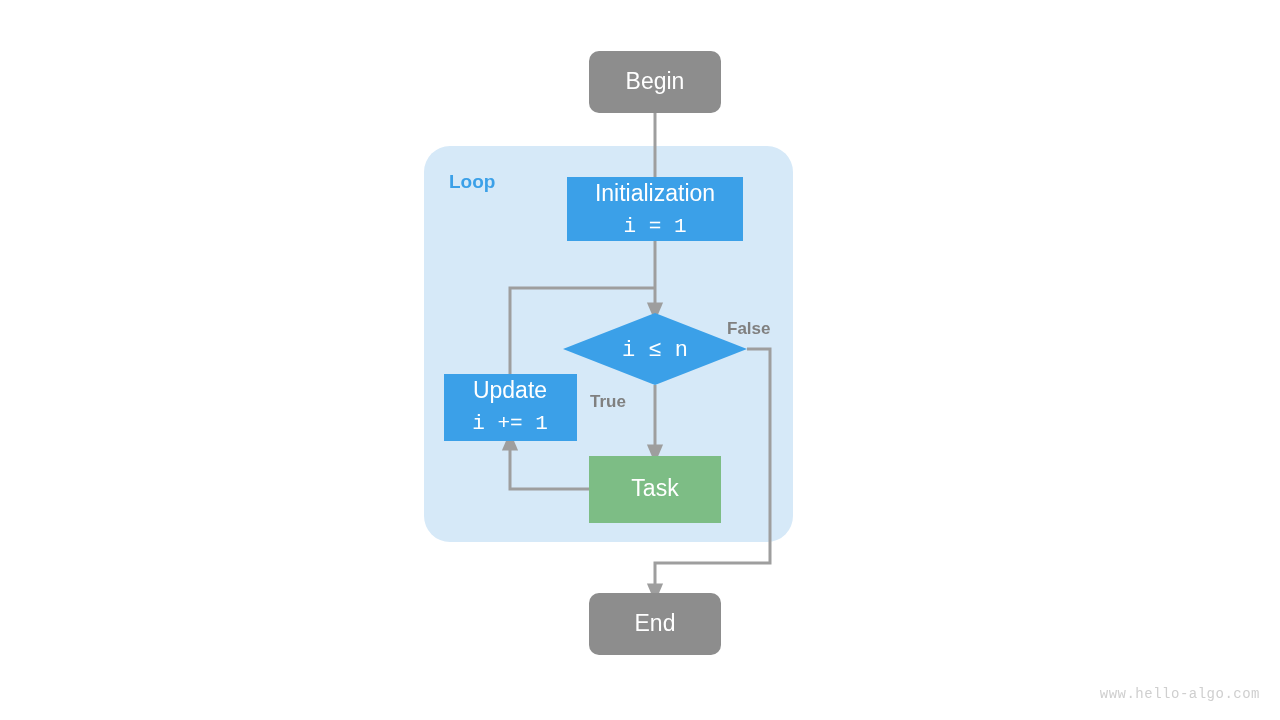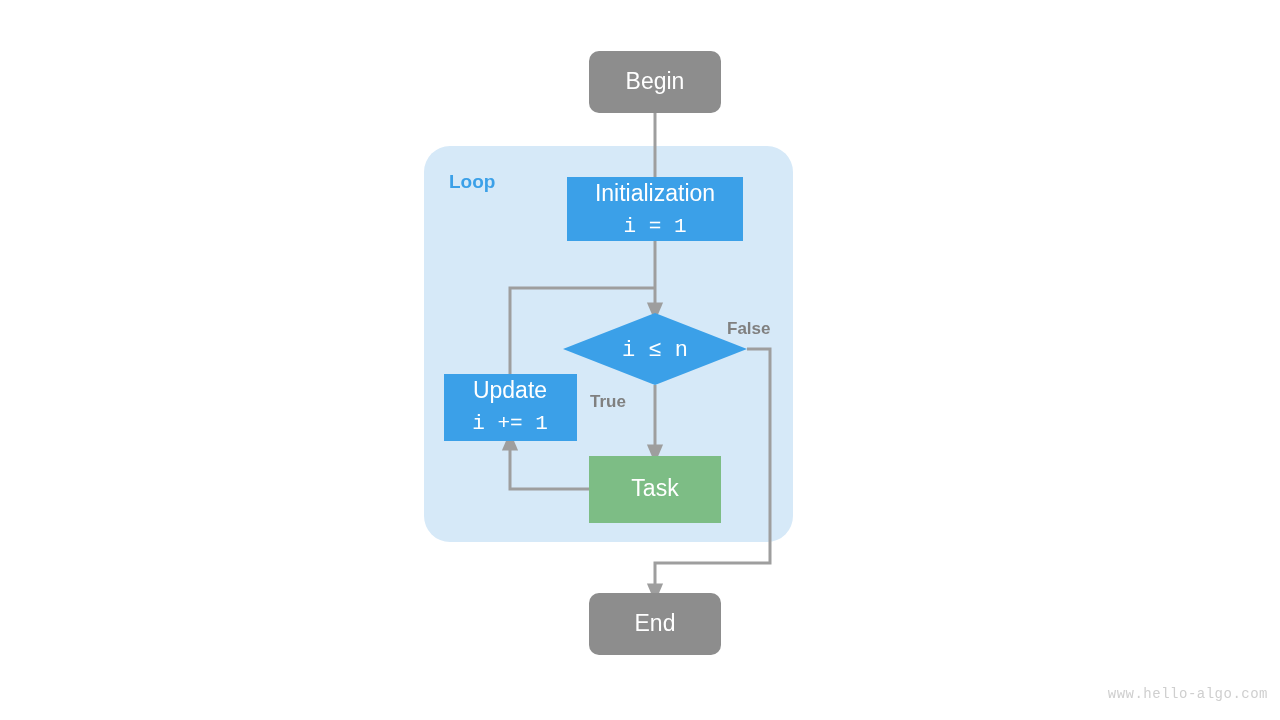--- a/index.html
+++ b/index.html
@@ -56,21 +56,21 @@
   }
   .group-label {
     font-family: "Liberation Sans", sans-serif;
     fill: #3BA0E8;
     font-size: 19px;
     font-weight: bold;
     dominant-baseline: middle;
   }
   .watermark {
     position: absolute;
-    right: 12px;
+    right: 20px;
     bottom: 18px;
     font-family: "Liberation Mono", "DejaVu Sans Mono", monospace;
     font-size: 14px;
     color: #cfcfcf;
     letter-spacing: 0.5px;
     user-select: none;
   }
   .edge-line {
     stroke: #9e9e9e;
     stroke-width: 3;

